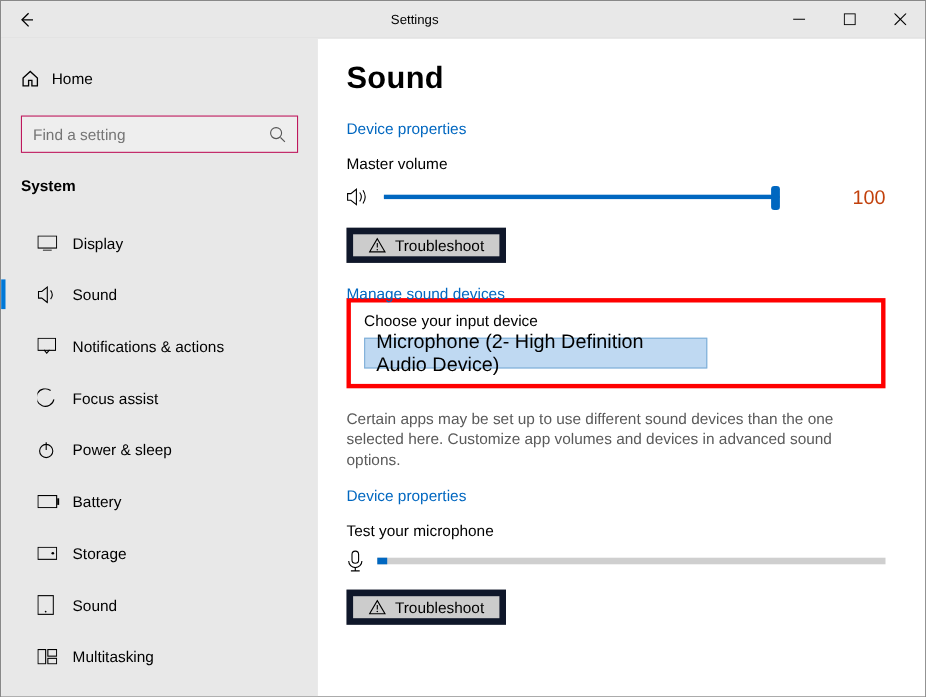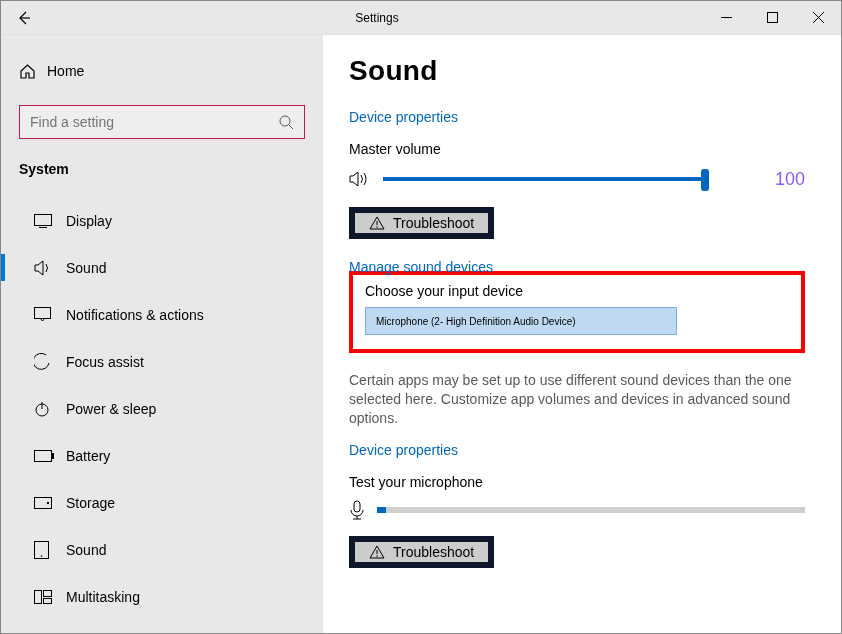--- a/index.html
+++ b/index.html
@@ -3,21 +3,21 @@
 <meta charset="utf-8">
 <style>
   * { box-sizing: border-box; margin: 0; padding: 0; font-family: "Segoe UI", Arial, sans-serif; }
   body { width: 842px; height: 634px; overflow: hidden; background: #fff; border: 1px solid #888; position: relative; }
   .titlebar { height: 34px; display: flex; align-items: center; background: #e8e8e8; border-bottom: 1px solid #e0e0e0; }
   .titlebar .back { width: 46px; display:flex; justify-content:center; align-items:center; height:100%; }
   .titlebar .title { flex: 1; font-size: 12px; color: #000; padding-left: 4px; text-align: center; }
   .winbtns { display:flex; height:100%; }
   .winbtn { width: 46px; display:flex; align-items:center; justify-content:center; height:100%; }
   .container { display:flex; height: calc(100% - 34px); }
-  .sidebar { width: 322px; background: #e8e8e8; display:flex; flex-direction:column; }
+  .sidebar { width: 288px; background: #e8e8e8; display:flex; flex-direction:column; }
   .sidebar-inner { padding: 16px 0 0 18px; }
   .home-row { display:flex; align-items:center; height: 40px; margin-bottom: 8px; }
   .home-row .icon-slot { width: 28px; display:flex; align-items:center; }
   .home-row .label { font-size: 14px; color:#000; }
   .search { margin: 6px 18px 14px 18px; height: 34px; border: 1px solid #be185d; background:#eee; display:flex; align-items:center; padding: 0 10px; }
   .search input { flex:1; border:none; background:transparent; font-size:14px; color:#555; outline:none; }
   .sidebar-heading { font-size: 14px; font-weight: 600; padding: 8px 0 10px 18px; }
   .nav { margin-top: 10px; }
   .nav-item { display:flex; align-items:center; height: 47px; padding-left: 33px; position:relative;text-align:center; }
   .nav-item .icon-slot { width: 32px; display:flex; align-items:center; }
@@ -25,27 +25,27 @@
   .nav-item.active::before { content:""; position:absolute; left:0; top:10px; bottom:10px; width:4px; background:#0078d7; }
   .content { flex:1; padding: 20px 36px 0 26px; overflow:hidden; }
   h1.page-title { font-size: 28px; font-weight: 600; margin-bottom: 22px; letter-spacing: 0.3px; }
   .link { color:#0067c0; font-size:14px; cursor:pointer; }
   .sub-label { font-size: 14px; color:#000; margin-top: 16px; }
   .volume-row { display:flex; align-items:center; margin-top: 10px; }
   .slider { position:relative; height: 24px; flex:1; margin-left: 12px; margin-right: 58px; }
   .slider-track { position:absolute; top:11px; left:0; right:0; height:2px; background:#999; }
   .slider-fill { position:absolute; top:10px; left:0; right:4px; height:4px; background:#0067c0; }
   .slider-thumb { position:absolute; right:0; top:2px; width:8px; height:22px; background:#0067c0; border-radius: 3px; }
-  .vol-value { font-size: 18px; color:#8b5cf6; width:38px; text-align:right; }
+  .vol-value { font-size: 18px; color:#c2410c; width:38px; text-align:right; }
   .tbtn { display:inline-flex; align-items:center; background:#ccc; border:6px solid #0f172a; height:32px; padding: 0 14px; font-size:14px; margin-top: 16px; }
   .tbtn .warn { margin-right:8px; }
   h2.section-title { font-size: 20px; font-weight:600; margin-top: 38px; margin-bottom: 14px; }
   .highlight-box { border: 4px solid #ff0000; padding: 8px 12px 14px 12px; margin-top: -4px; }
   .select-row { margin-top: 8px; }
-  .fake-select { background:#bfd9f2; border:1px solid #7eaed8; height:28px; display:flex; align-items:center; padding:0 10px; font-size:10px; width: 312px; }
+  .fake-select { background:#bfd9f2; border:1px solid #7eaed8; height:28px; display:flex; align-items:center; padding:0 10px; font-size:18px; width: 312px; }
   .help-text { font-size:14px; color:#5a5a5a; margin-top: 18px; line-height: 1.35; }
   .mic-row { display:flex; align-items:center; margin-top: 10px; }
   .mic-bar { flex:1; height: 6px; background:#cfcfcf; margin-left: 12px; position:relative; }
   .mic-bar-fill { position:absolute; left:0; top:0; bottom:0; width: 2%; background:#0067c0; }
   svg { display:block; }
 </style>
 </head>
 <body>
 
 <div class="titlebar">

